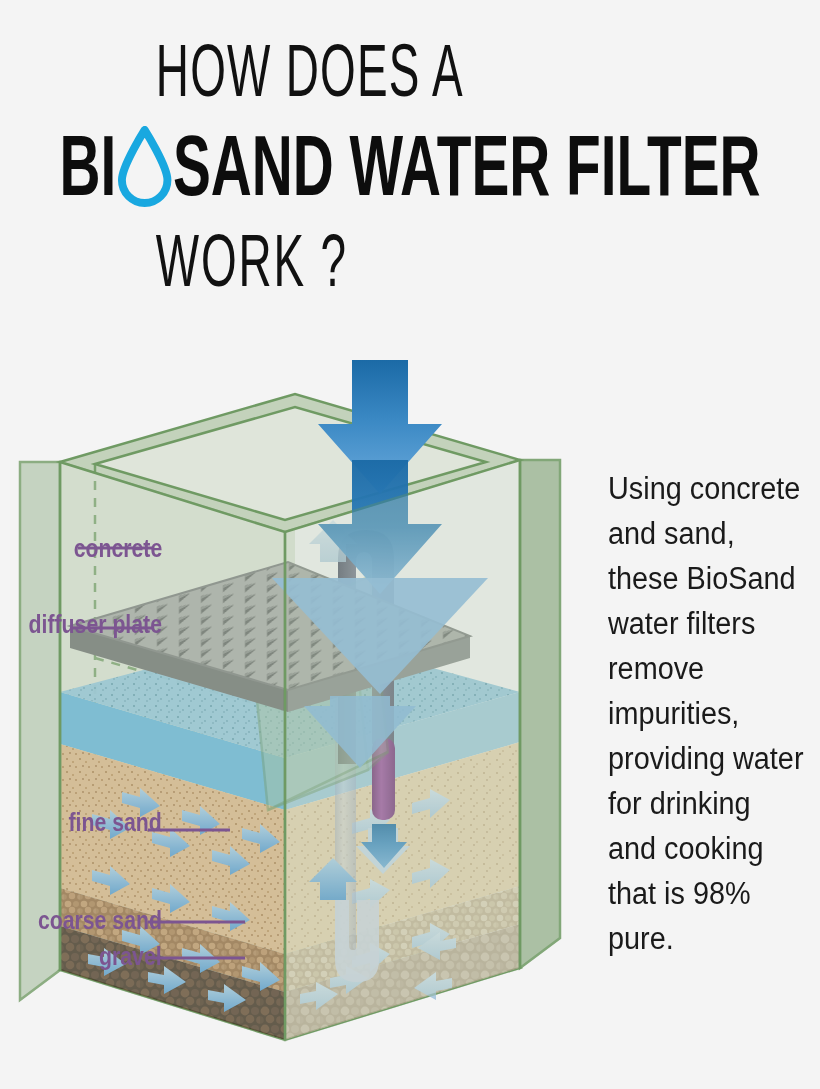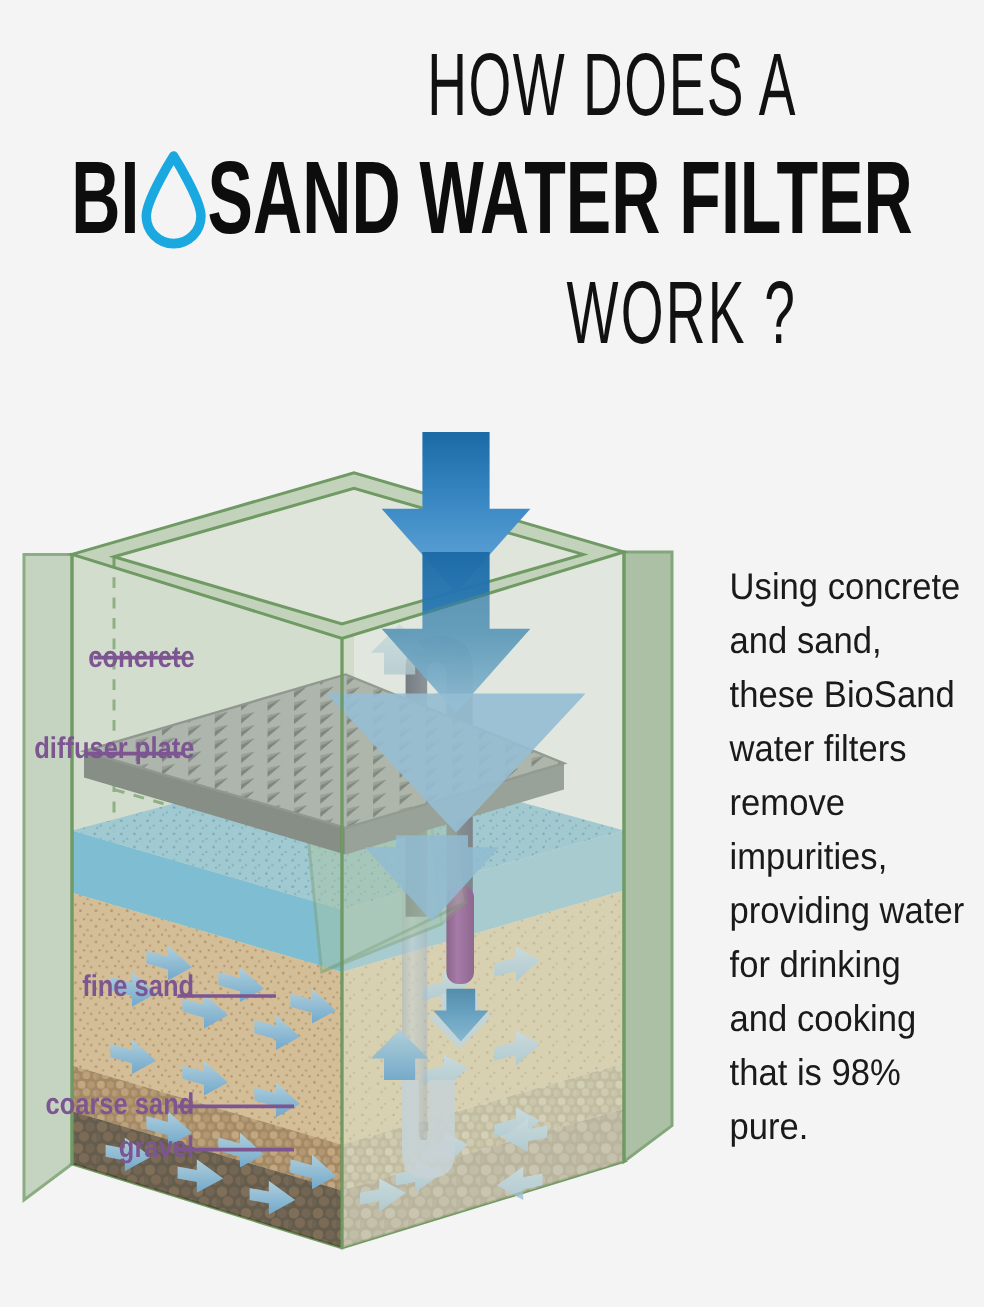--- a/index.html
+++ b/index.html
@@ -14,21 +14,21 @@
     overflow: hidden;
     font-family: "Liberation Sans", sans-serif;
     background: #f4f4f4;
   }
 
   
   .header {
     position: absolute;
     top: 0; left: 0;
     width: 820px;
-    text-align: right;
+    text-align: left;
   }
   .title-line1 {
     font-family: "Liberation Sans Narrow", "Liberation Sans", sans-serif;
     font-size: 74px;
     line-height: 74px;
     font-weight: 400;
     color: #111111;
     letter-spacing: 2px;
     transform: scaleX(0.62);
     transform-origin: center top;

